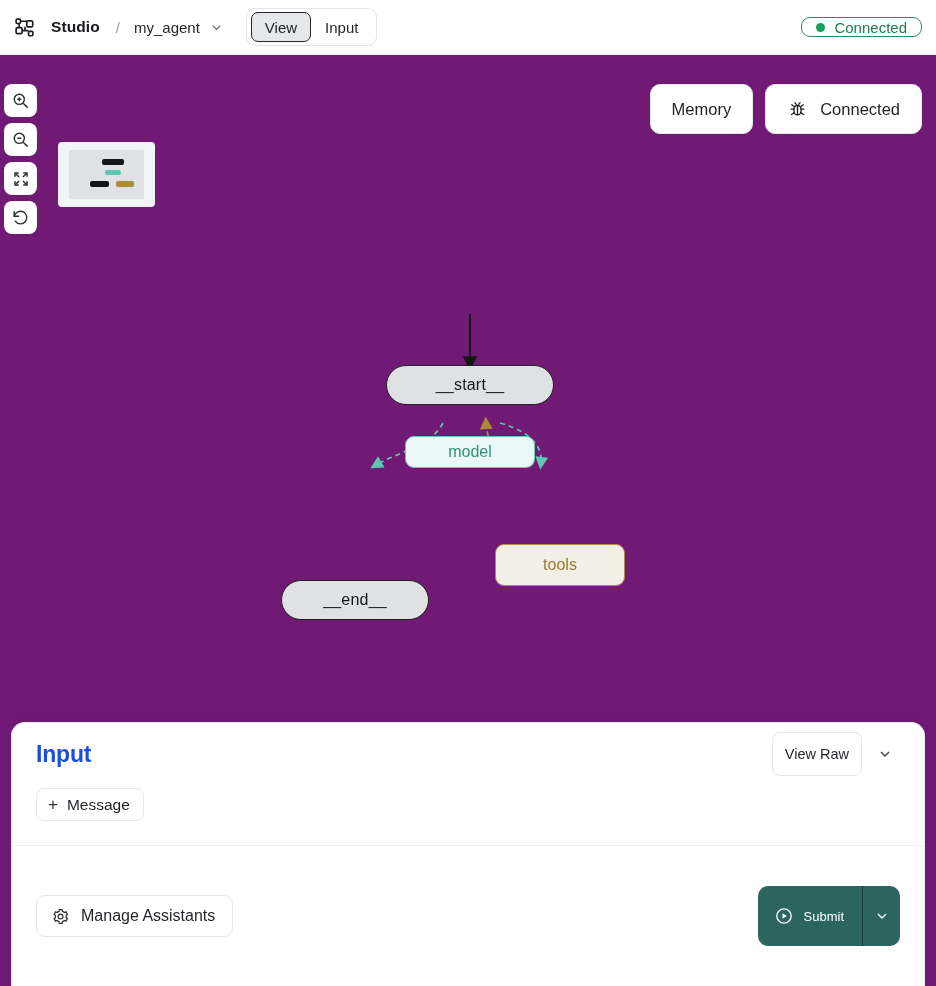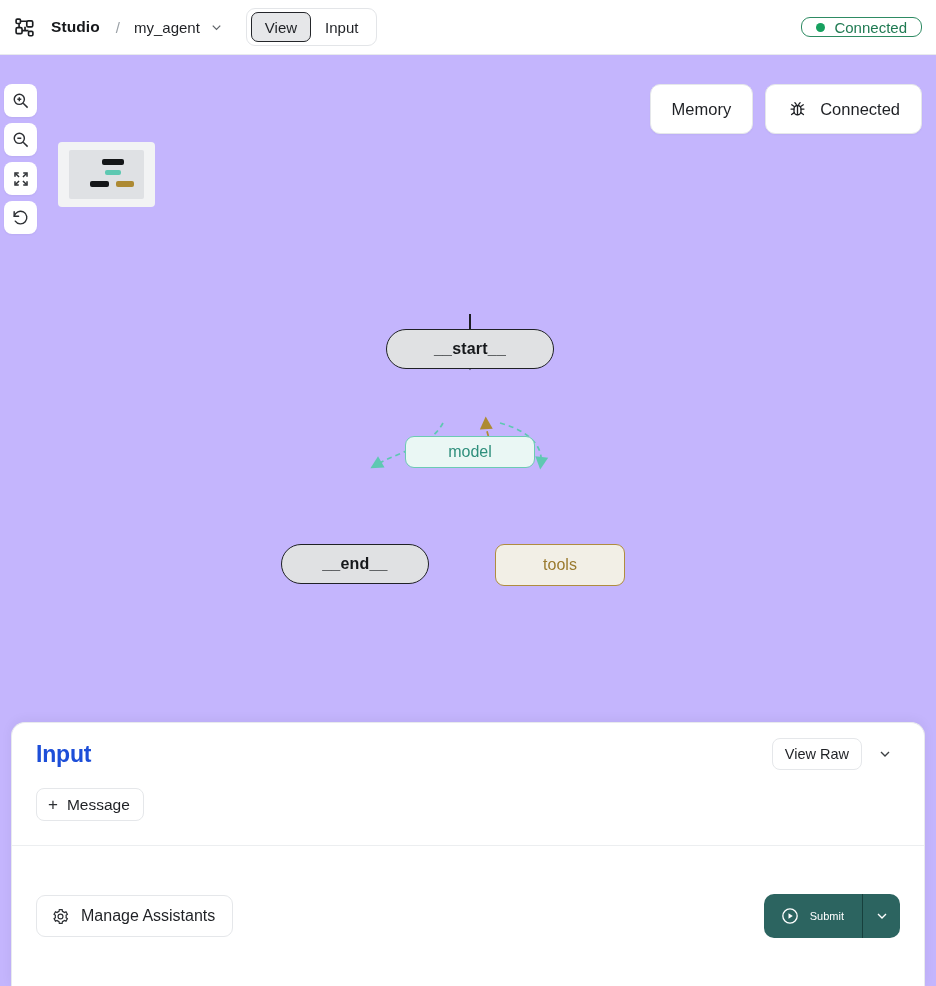--- a/index.html
+++ b/index.html
@@ -52,21 +52,21 @@
     border: 1px solid #2e8b63; border-radius: 9px;
     height: 20px; padding: 0 14px;
     color: #1f7a52; font-size: 15px; background: #fff;
     cursor: pointer;
   }
   .conn-dot { width: 9px; height: 9px; border-radius: 50%; background: #17a05f; }
 
   
   .canvas {
     position: relative; flex: 1 1 auto;
-    background: #c4b5fd;
+    background: #701a75;
     overflow: hidden;
   }
 
   .zoom-tools {
     position: absolute; left: 4px; top: 29px;
     display: flex; flex-direction: column; gap: 6px;
     z-index: 12;
   }
   .zoom-btn {
     width: 33px; height: 33px;
@@ -108,22 +108,23 @@
     position: absolute;
     display: flex; align-items: center; justify-content: center;
     font-size: 16px;
     white-space: nowrap;
     cursor: pointer;
   }
   .gnode.terminal {
     background: #e0e1e3;
     border: 1.8px solid #1f2125;
     border-radius: 999px;
-    color: #16181b; font-weight: 700;
+    color: #16181b; font-weight: 400;
     letter-spacing: .2px;
+    margin-top: 36px;
   }
   .gnode.model {
     background: #eaf7f4;
     border: 1.6px solid #6ccab4;
     border-radius: 9px;
     color: #2f8f7c;
   }
   .gnode.tools {
     background: #f2efe6;
     border: 1.6px solid #b08d3f;
@@ -144,21 +145,21 @@
     display: flex; flex-direction: column;
   }
   .bp-row {
     display: flex; align-items: center;
     padding: 0 24px;
   }
   .bp-input-head { height: 62px; }
   .bp-title { font-size: 23px; font-weight: 700; color: #1d4ed8; letter-spacing: -.2px; }
   .spacer { flex: 1 1 auto; }
   .ghost-btn {
-    height: 32px; padding: 0 12px;
+    height: 44px; padding: 0 12px;
     background: #fff; border: 1px solid #e5e7ea; border-radius: 8px;
     font-size: 14.5px; color: #1f2125; cursor: pointer; font-family: inherit;
     display: flex; align-items: center;
   }
   .chev-btn {
     width: 30px; height: 30px; margin-left: 8px;
     background: transparent; border: none; border-radius: 6px;
     display: flex; align-items: center; justify-content: center;
     color: #3c4043; cursor: pointer;
   }
@@ -190,24 +191,24 @@
     display: flex; align-items: center; gap: 11px;
     background: #fff; border: 1px solid #e5e7ea; border-radius: 9px;
     font-size: 16px; color: #1f2125; cursor: pointer; font-family: inherit;
   }
 
   .submit-group {
     display: flex; align-items: stretch;
     background: #2c6460; border-radius: 10px; overflow: hidden;
   }
   .submit-btn {
-    height: 44px; padding: 0 18px 0 16px;
+    height: 60px; padding: 0 18px 0 16px;
     display: flex; align-items: center; gap: 10px;
     background: transparent; border: none;
-    color: #ffffff; font-size: 11px; cursor: pointer; font-family: inherit;
+    color: #ffffff; font-size: 13px; cursor: pointer; font-family: inherit;
   }
   .submit-split {
     width: 38px; background: transparent;
     border: none; border-left: 1px solid #17403d;
     display: flex; align-items: center; justify-content: center;
     color: #ffffff; cursor: pointer;
   }
 </style>
 </head>
 <body>

